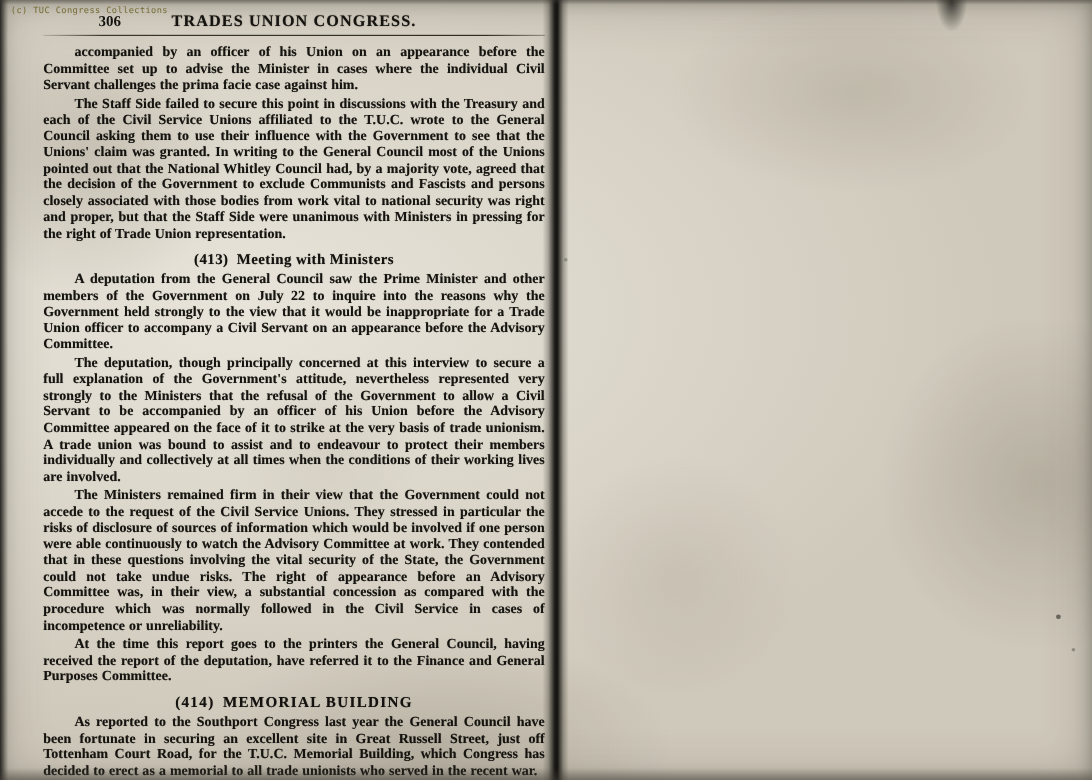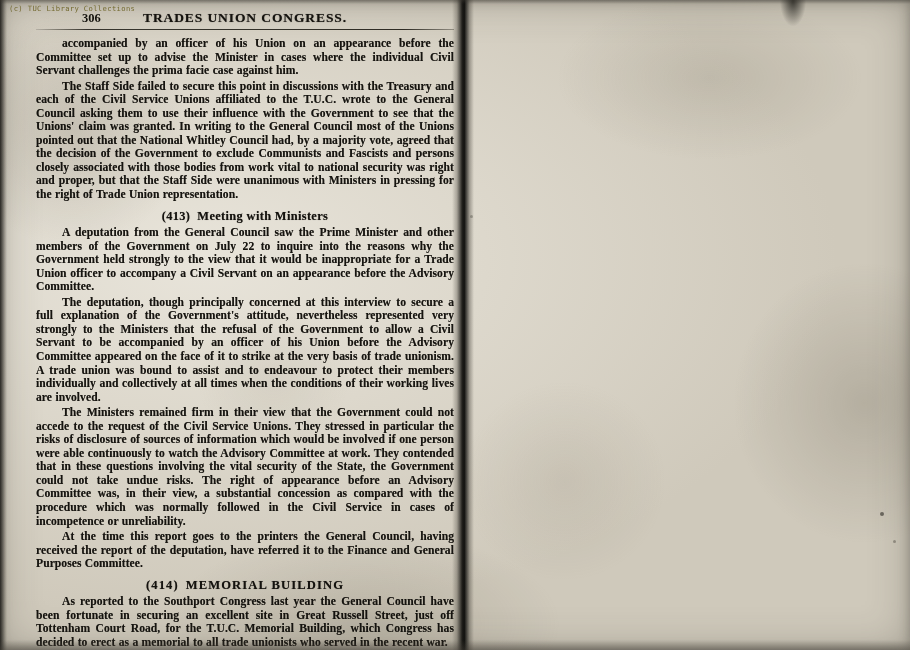--- a/index.html
+++ b/index.html
@@ -131,21 +131,21 @@
     color:#6d6326;opacity:.92;white-space:nowrap;
   }
 
   .speck{position:absolute;z-index:5;border-radius:50%;background:rgba(30,28,22,.55);pointer-events:none;}
 </style>
 </head>
 <body>
 
 <div id="scan">
 
-  <div class="watermark">(c) TUC Library Collections</div>
+  <div class="watermark">(c) TUC Congress Collections</div>
 
   <div class="page page-left">
     <div class="col col-left">
 
       <div class="runhead">
         <span class="folio folio-left">306</span>
         <span class="title">TRADES UNION CONGRESS.</span>
       </div>
       <div class="rule"></div>
 

